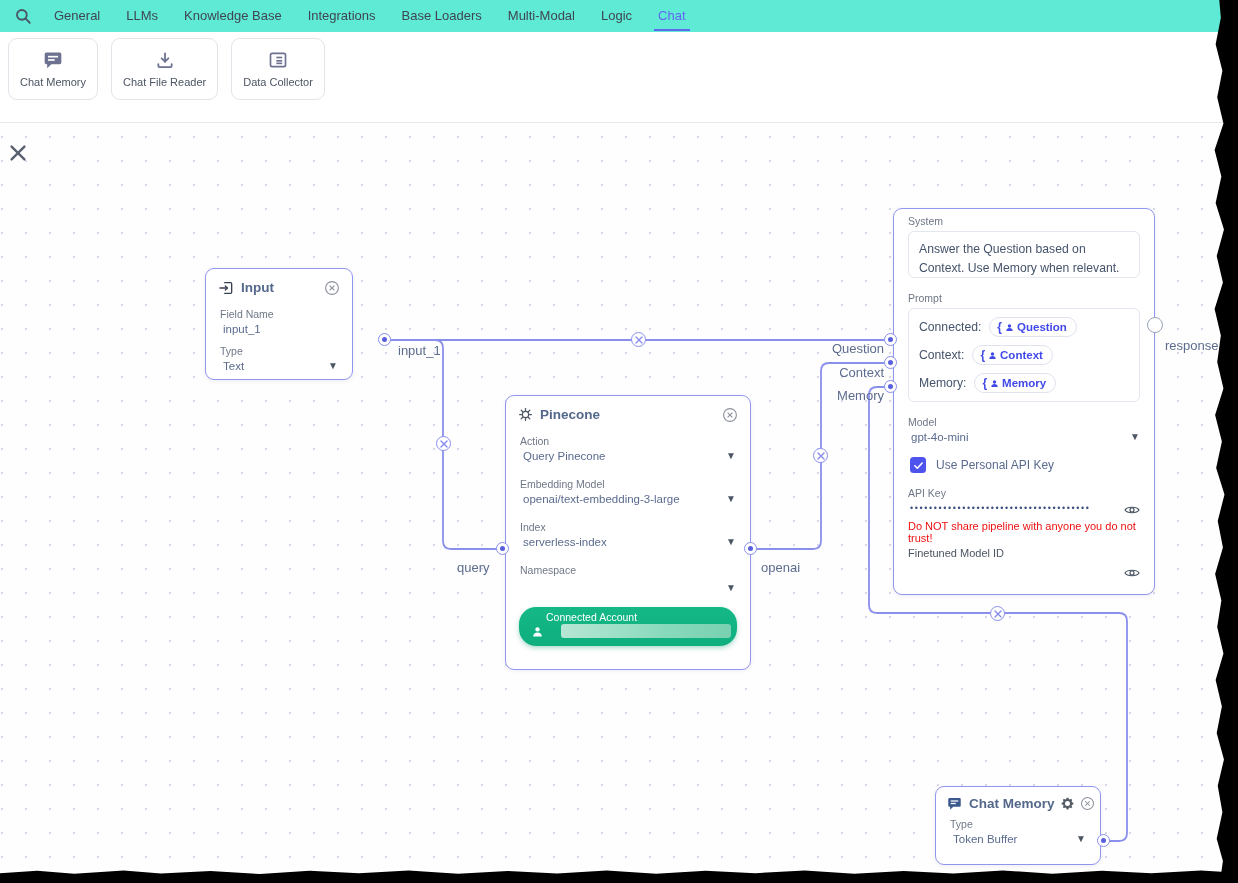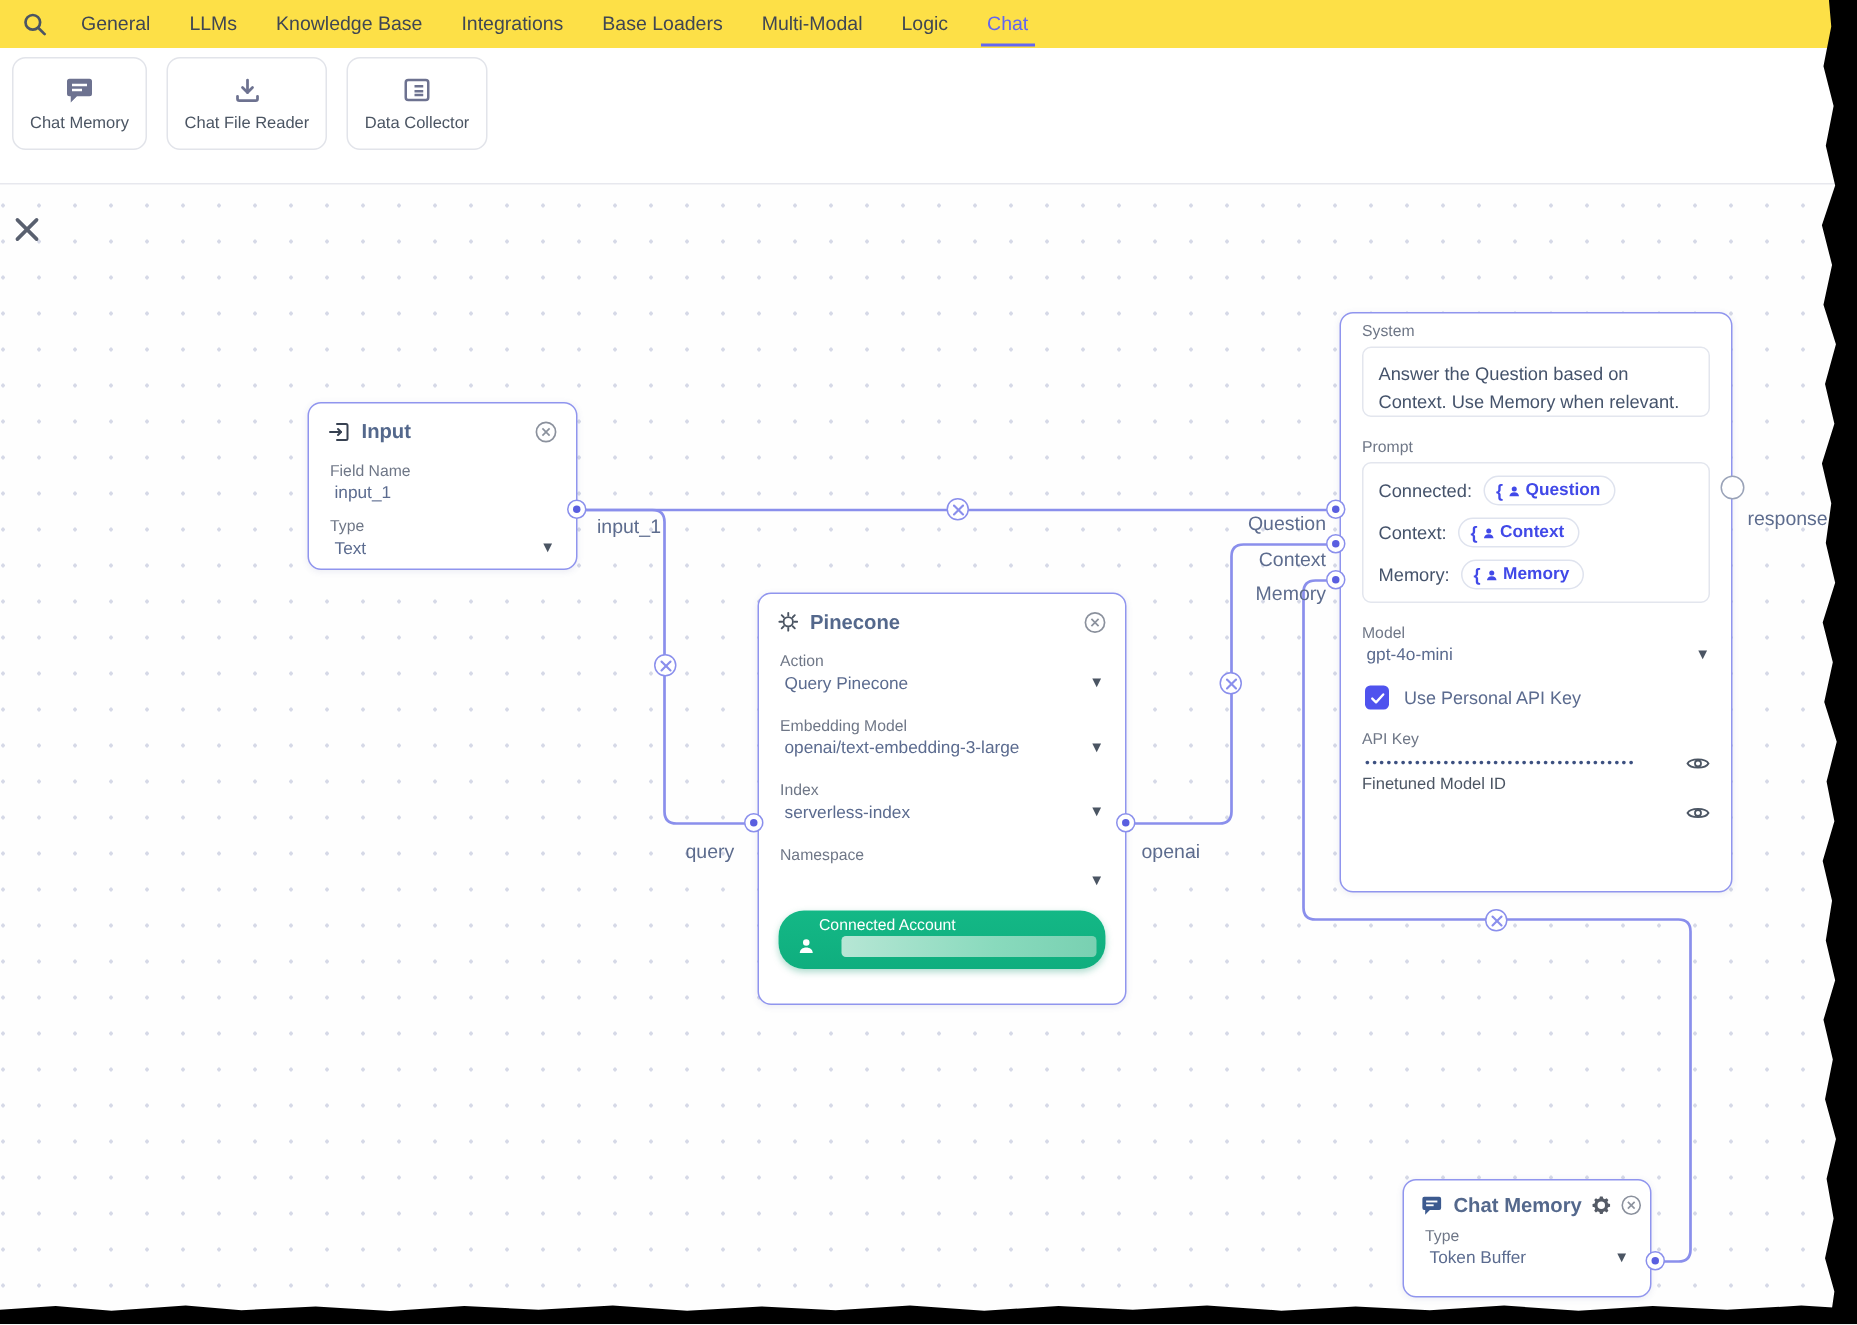--- a/index.html
+++ b/index.html
@@ -1,21 +1,21 @@
 <!DOCTYPE html>
 <html><head>
 <meta charset="utf-8">
 <style>
   * { margin:0; padding:0; box-sizing:border-box; }
   html,body { background:#fff; }
   body { font-family:"Liberation Sans","DejaVu Sans",sans-serif; }
   #page { position:relative; width:1238px; height:883px; overflow:hidden; background:#fff; }
 
   
-  .topnav { position:absolute; top:0; left:0; width:100%; height:32px; display:flex; align-items:center; background:#fde047; z-index:5; }
+  .topnav { position:absolute; top:0; left:0; width:100%; height:32px; display:flex; align-items:center; background:#5eead4; z-index:5; }
   .search-btn { margin-left:12px; width:22px; height:22px; display:flex; align-items:center; justify-content:center; cursor:pointer; }
   .nav-tabs { display:flex; margin-left:20px; gap:26px; }
   .nav-tab { font-size:13px; color:#3f4653; padding:6px 0 8px 0; cursor:pointer; position:relative; }
   .nav-tab.active { color:#6366f1; }
   .nav-tab.active::after { content:""; position:absolute; left:-4px; right:-4px; bottom:0; height:2px; background:#6366f1; }
 
   
   .palette { position:absolute; top:38px; left:0; display:flex; gap:13px; padding-left:8px; z-index:5; }
   .palette-card { background:#fff; border:1px solid #e2e4ea; border-radius:9px; height:62px; display:flex; flex-direction:column; align-items:center; justify-content:center; gap:6px; padding:0 11px; min-width:71px; cursor:pointer; }
   .palette-card .p-icon { color:#6d7290; height:20px; display:flex; align-items:center; }
@@ -185,21 +185,21 @@
   </div>
 
   <div class="edge-label" style="left:398px; top:343px;">input_1</div>
   <div class="edge-label" style="left:457px; top:560px;">query</div>
   <div class="edge-label" style="left:761px; top:560px;">openai</div>
   <div class="edge-label" style="left:810px; top:341px; width:74px; text-align:right;">Question</div>
   <div class="edge-label" style="left:810px; top:365px; width:74px; text-align:right;">Context</div>
   <div class="edge-label" style="left:810px; top:388px; width:74px; text-align:right;">Memory</div>
   <div class="edge-label" style="left:1165px; top:338px;">response</div>
 
-  <div class="node" style="left:205px; top:268px; width:180px; height:112px;">
+  <div class="node" style="left:205px; top:268px; width:148px; height:112px;">
     <div class="node-head">
       <span class="head-ico">
         <svg width="16" height="16" viewBox="0 0 24 24" fill="none" stroke="#374151" stroke-width="2" stroke-linecap="round" stroke-linejoin="round">
           <path d="M10 4h9a1.5 1.5 0 0 1 1.5 1.5v13A1.5 1.5 0 0 1 19 20h-9"></path>
             <path d="M3 12h11"></path>
             <path d="M11 9l3 3-3 3"></path>
         </svg>
       </span>
       <span class="node-title">Input</span>
       <span class="head-btn">
@@ -337,20 +337,21 @@
     <div class="fld-label" style="padding-top:12px;">API Key</div>
     <div class="masked-row">
       <span class="masked">••••••••••••••••••••••••••••••••••••••</span>
       <span class="eye">
         <svg width="16" height="12" viewBox="0 0 24 16" fill="none" stroke="#4b5563" stroke-width="1.8">
             <path d="M1.5 8C4.5 2.5 19.5 2.5 22.5 8 19.5 13.5 4.5 13.5 1.5 8Z"></path>
             <circle cx="12" cy="8" r="3"></circle>
           </svg>
       </span>
     </div>
+    <div class="warn">Do NOT share pipeline with anyone you do not trust!</div>
     <div class="finetuned">Finetuned Model ID</div>
     <div class="masked-row" style="padding-top:6px;">
       <span class="masked"></span>
       <span class="eye">
         <svg width="16" height="12" viewBox="0 0 24 16" fill="none" stroke="#4b5563" stroke-width="1.8">
             <path d="M1.5 8C4.5 2.5 19.5 2.5 22.5 8 19.5 13.5 4.5 13.5 1.5 8Z"></path>
             <circle cx="12" cy="8" r="3"></circle>
           </svg>
       </span>
     </div>

